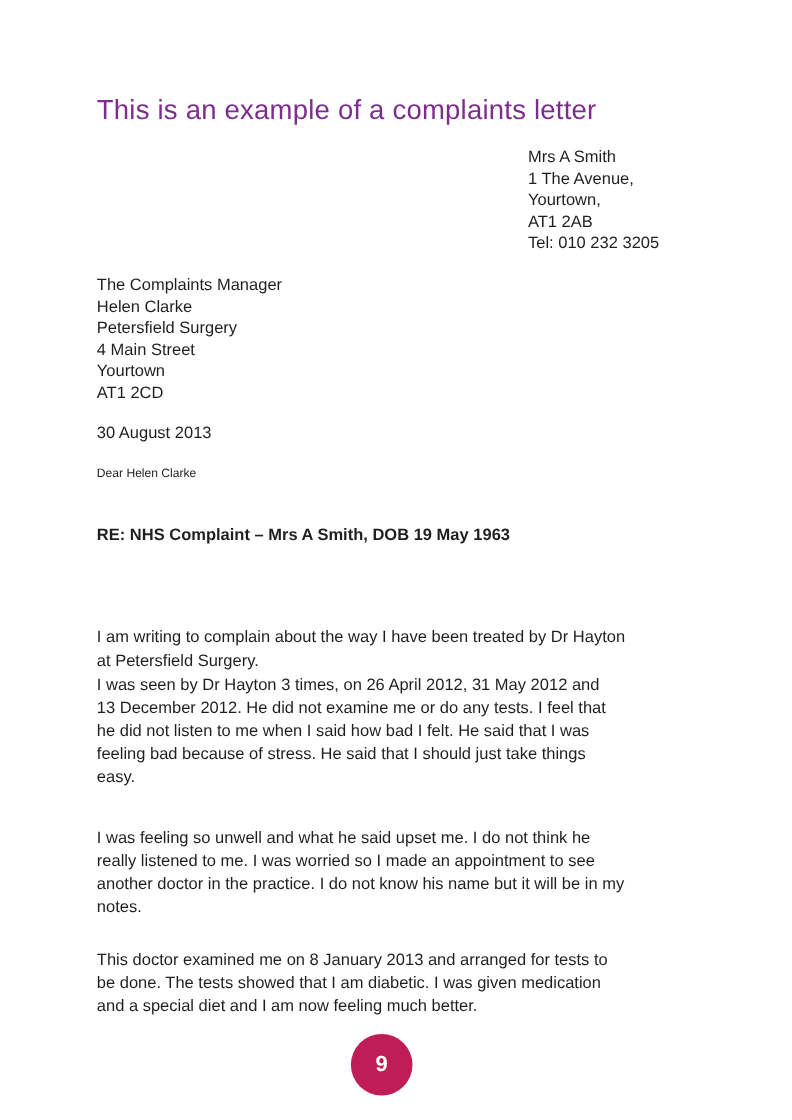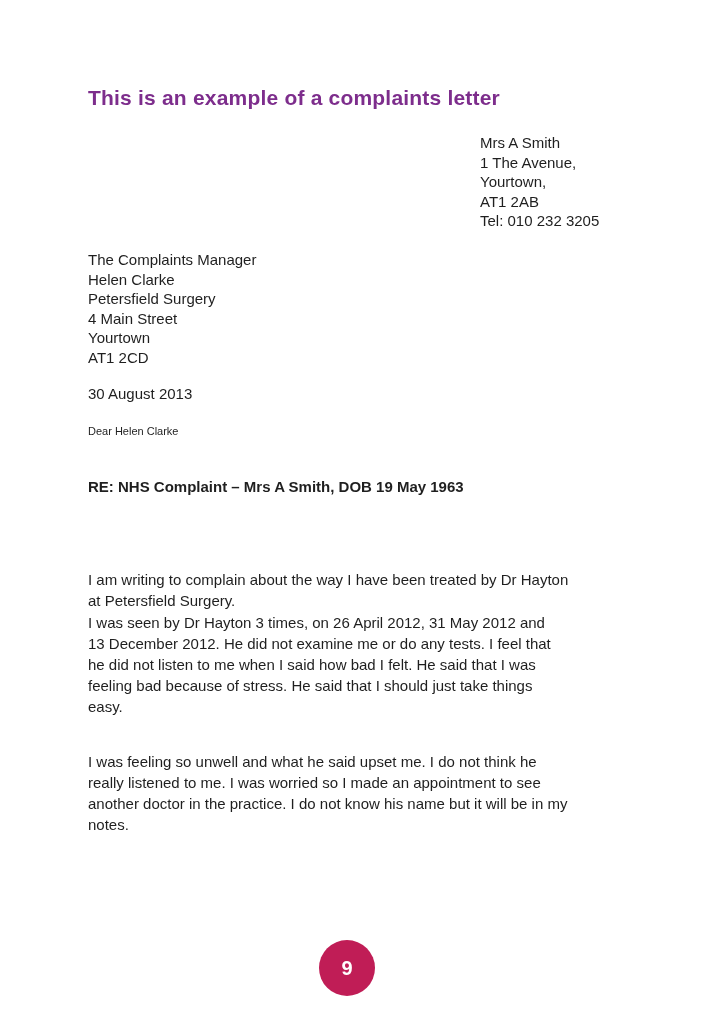--- a/index.html
+++ b/index.html
@@ -10,22 +10,22 @@
     height: 1018px;
     background: #ffffff;
     font-family: "Liberation Sans", sans-serif;
     color: #1f1f1f;
     overflow: hidden;
   }
   .page-title {
     position: absolute;
     left: 88px;
     top: 86px;
-    font-size: 21px;
-    font-weight: bold;
+    font-size: 25px;
+    font-weight: normal;
     color: #7d2d8c;
     letter-spacing: 0.2px;
   }
   .addr {
     position: absolute;
     font-size: 15px;
     line-height: 19.5px;
   }
   .sender-address { left: 480px; top: 133px; }
   .recipient-address { left: 88px; top: 250px; }
@@ -117,18 +117,21 @@
 at Petersfield Surgery.</p>
   <p class="para para-2">I was seen by Dr Hayton 3 times, on 26 April 2012, 31 May 2012 and
 13 December 2012. He did not examine me or do any tests. I feel that
 he did not listen to me when I said how bad I felt. He said that I was
 feeling bad because of stress. He said that I should just take things
 easy.</p>
   <p class="para para-3">I was feeling so unwell and what he said upset me. I do not think he
 really listened to me. I was worried so I made an appointment to see
 another doctor in the practice. I do not know his name but it will be in my
 notes.</p>
+  <p class="para para-4">This doctor examined me on 8 January 2013 and arranged for tests to
+be done. The tests showed that I am diabetic. I was given medication
+and a special diet and I am now feeling much better.</p>
 
   <div class="page-number-badge">
     <span>9</span>
   </div>
 
 </div>
 
 </body></html>

